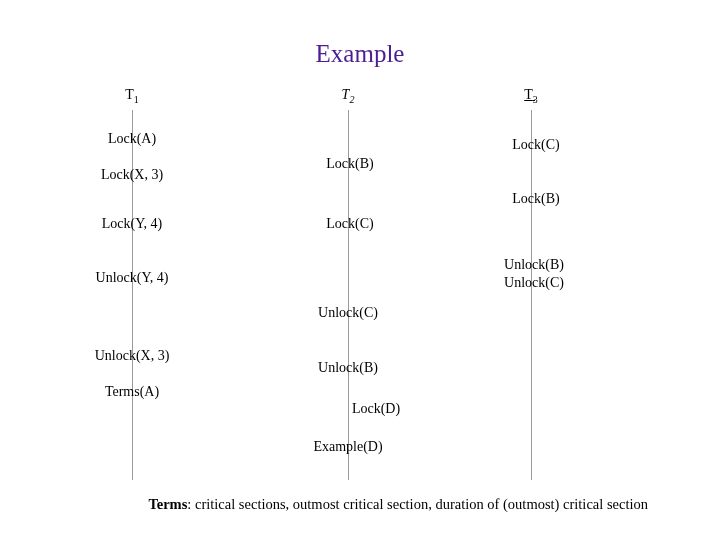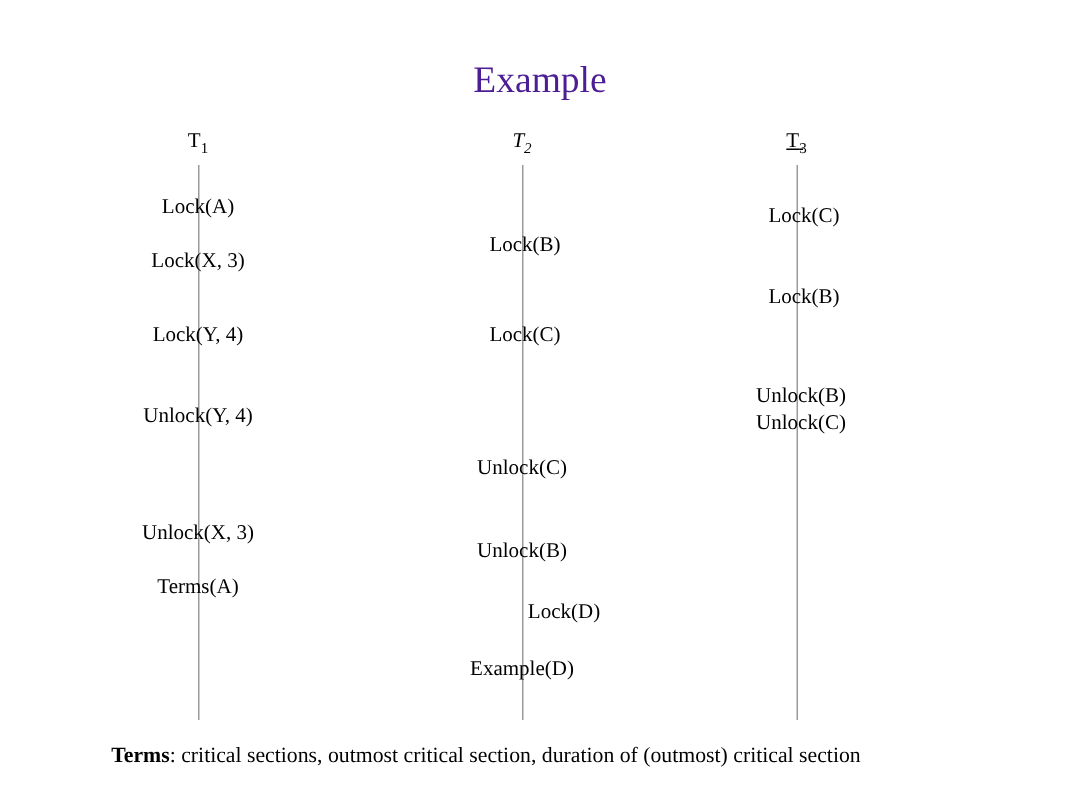--- a/index.html
+++ b/index.html
@@ -52,21 +52,21 @@
   }
   .center {
     text-align: right;
     transform: translateX(-50%);
   }
   #terms {
     position: absolute;
     left: 0;
     top: 496px;
     width: 648px;
-    text-align: center;
+    text-align: right;
     font-size: 14.5px;
     white-space: nowrap;
   }
   #terms .lead {
     font-weight: bold;
   }
 </style>
 </head>
 <body>
 

